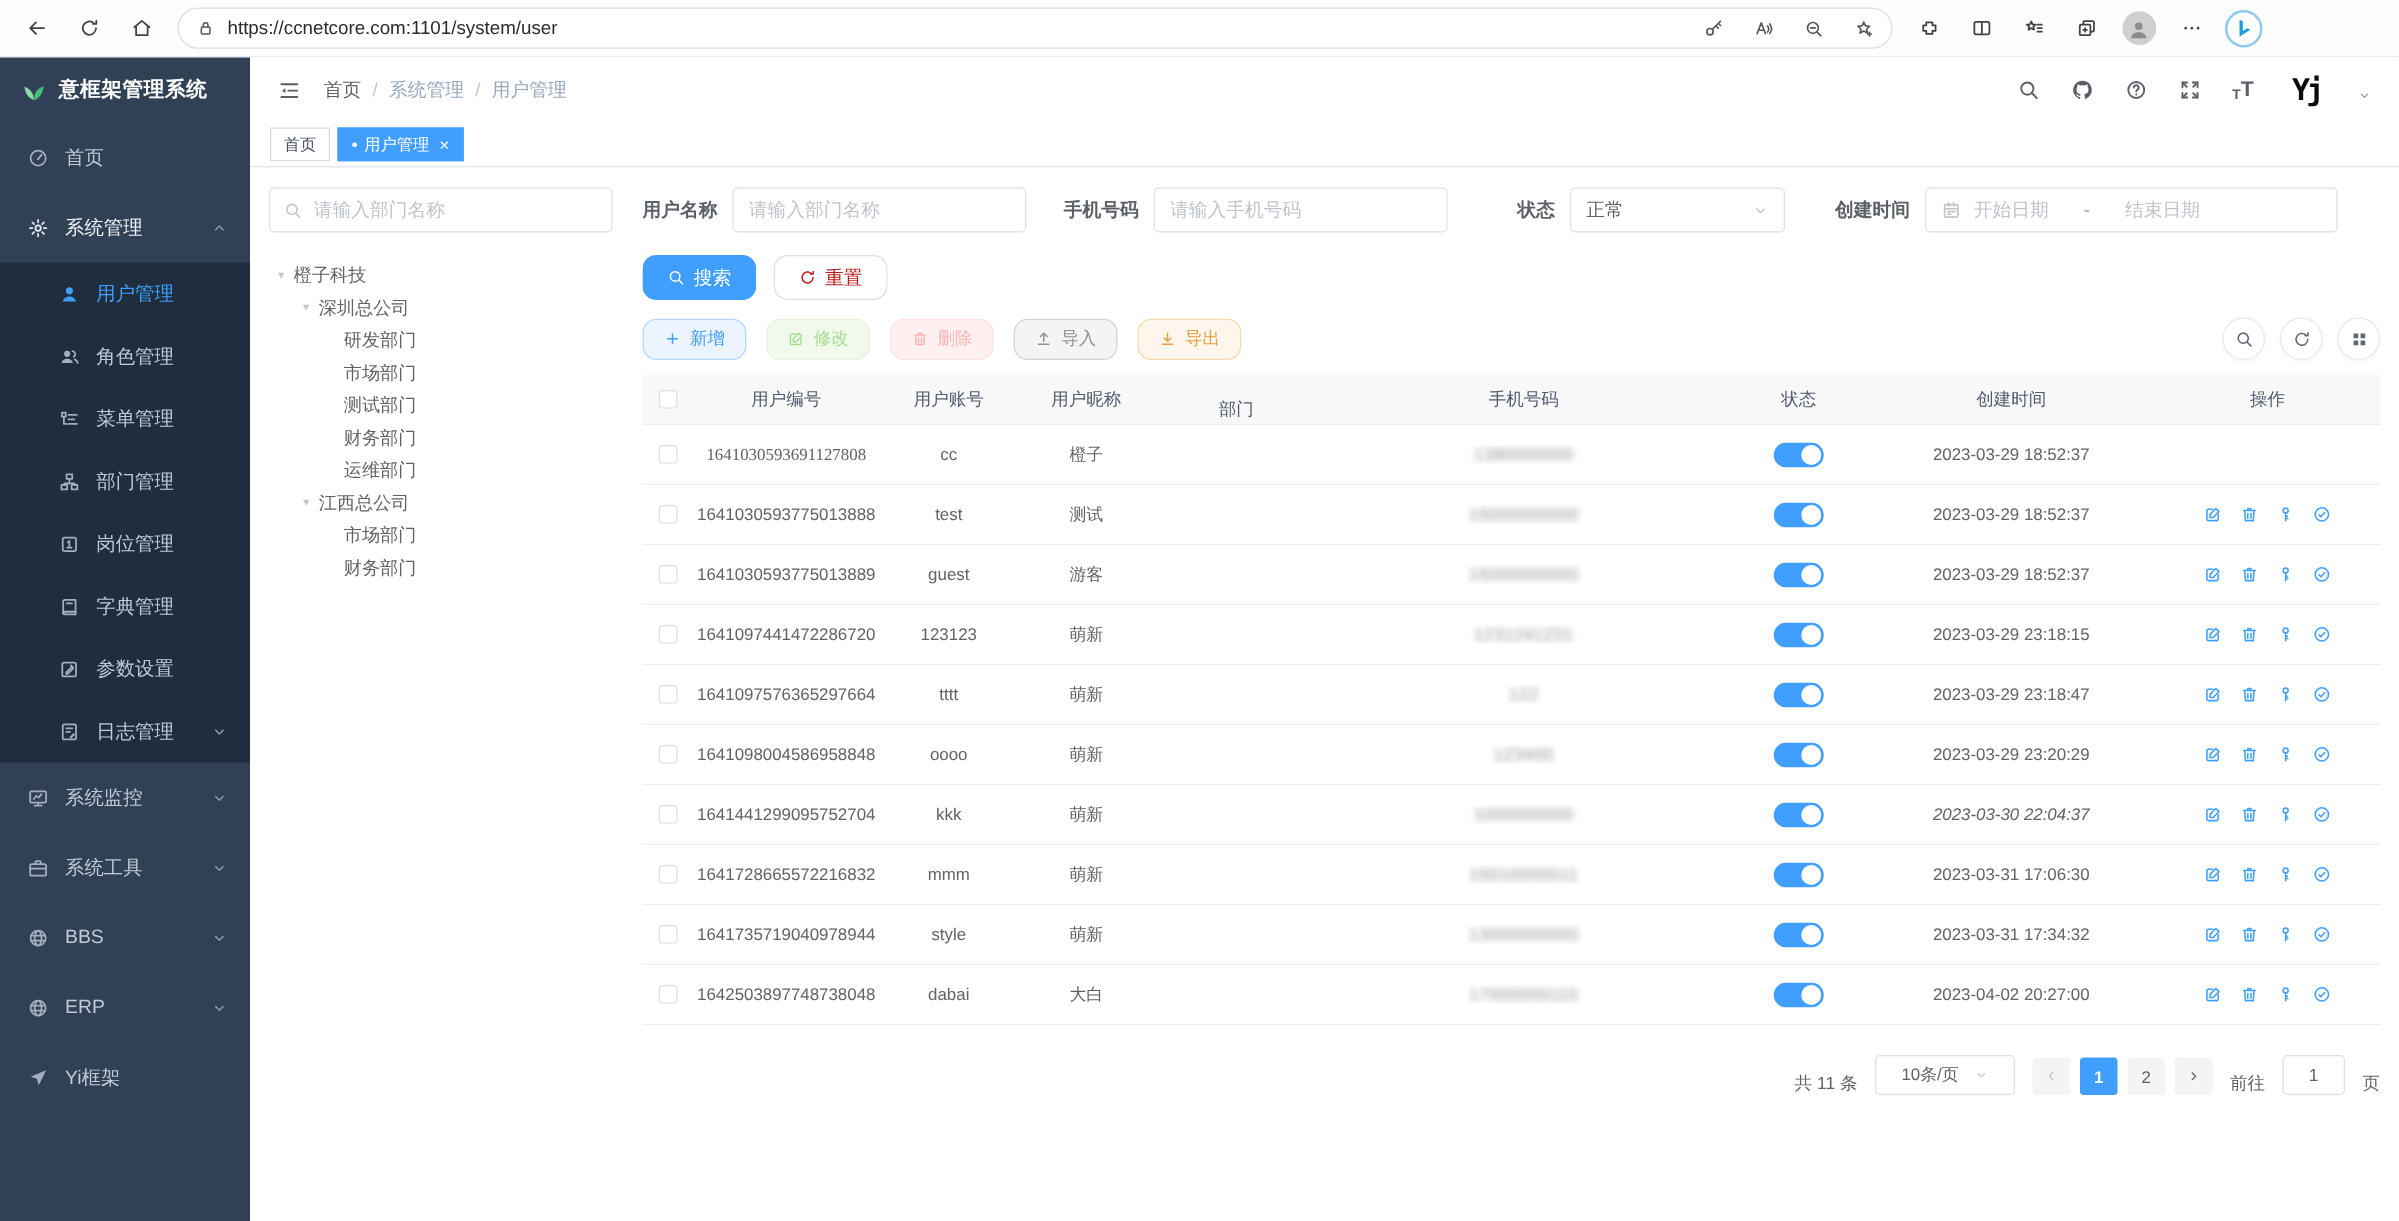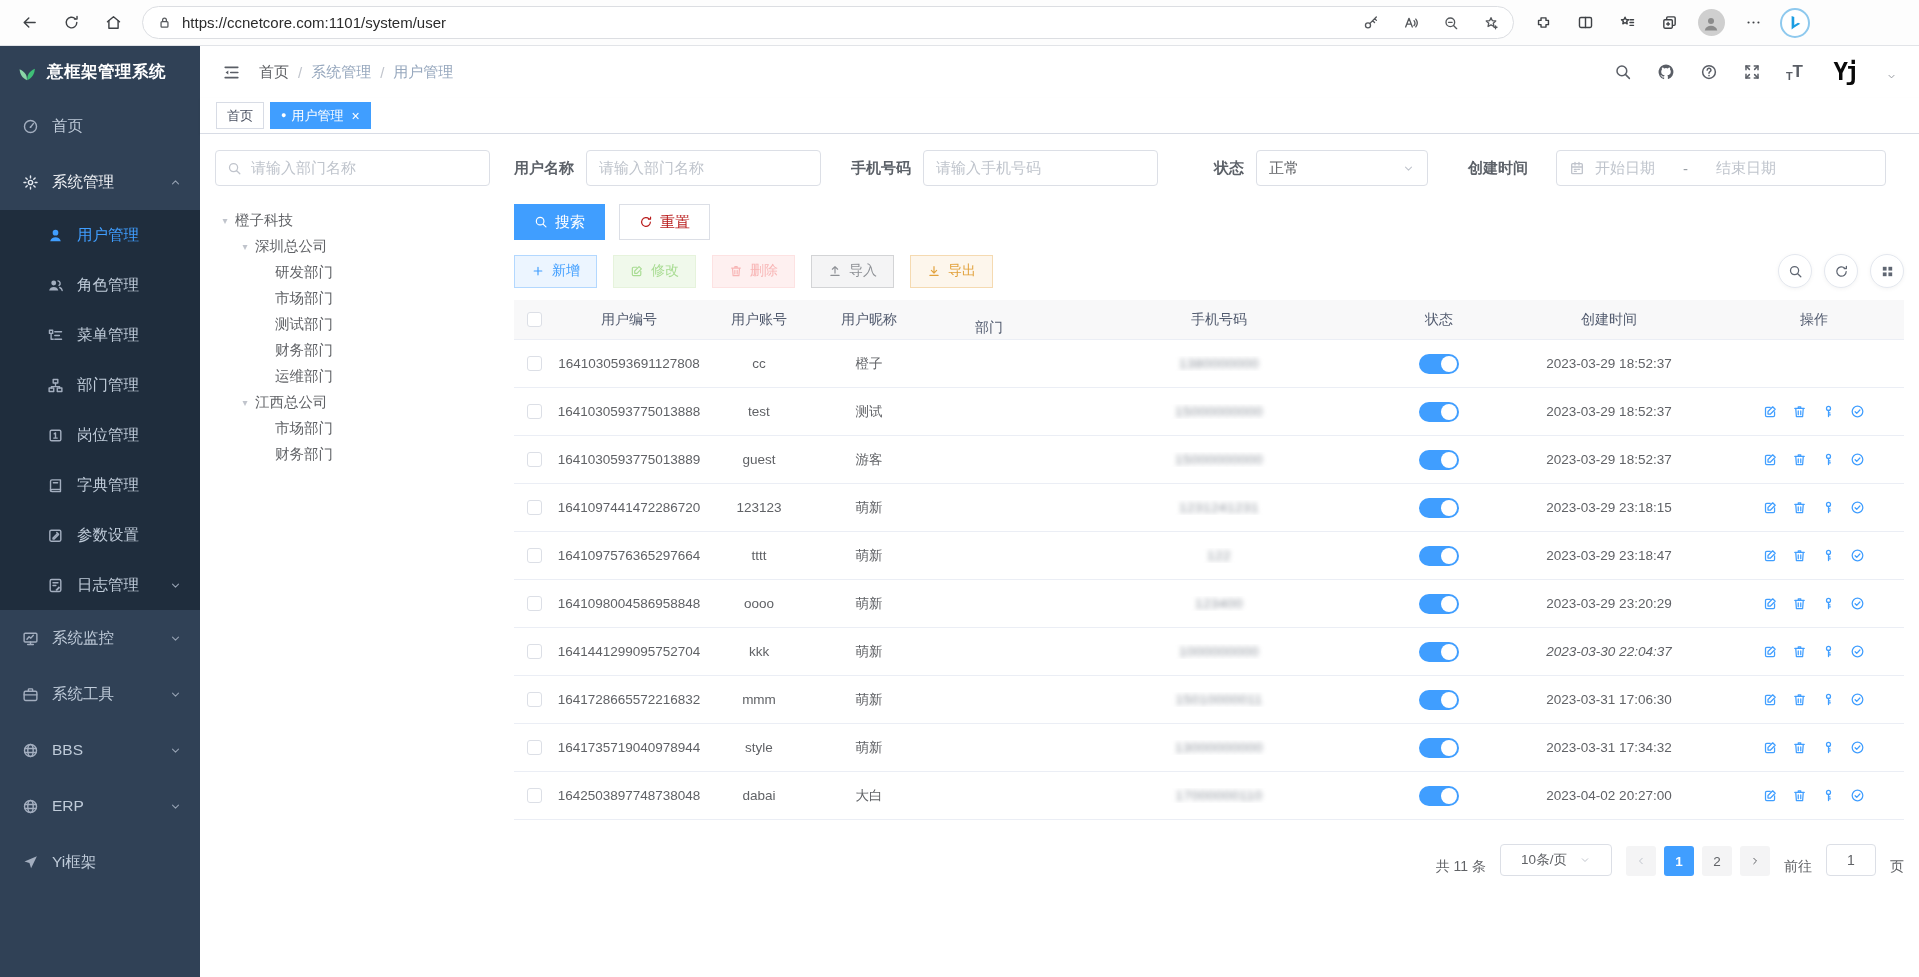--- a/index.html
+++ b/index.html
@@ -64,21 +64,21 @@
   
   .filter-row{display:flex;align-items:center;white-space:nowrap}
   .f-label{font-weight:bold;font-size:15px;color:#5c6168}
   .f-box{height:36px;border:1px solid #dcdfe6;border-radius:4px;display:flex;align-items:center;padding:0 12px;color:#bfc4cc;font-size:15px;background:#fff}
   .f-box .val{color:#606266}
   .f-box .chev{margin-left:auto;color:#c0c4cc;font-size:13px}
   .date-box{gap:10px;justify-content:flex-start}
   .date-box .cal{color:#c0c4cc;font-size:16px}
   .date-box .dash{color:#9aa0a6}
   
-  .btn{height:36px;border-radius:0;display:inline-flex;align-items:center;gap:7px;font-size:15px;padding:0 19px;border:1px solid transparent;cursor:pointer;background:#fff}
+  .btn{height:36px;border-radius:11px;display:inline-flex;align-items:center;gap:7px;font-size:15px;padding:0 19px;border:1px solid transparent;cursor:pointer;background:#fff}
   .btn .ic{font-size:14px}
   .btn-primary{background:#409eff;color:#fff}
   .btn-plain{border-color:#dcdfe6;color:#b91c1c}
   .btn-row{margin-top:18px;display:flex;gap:14px}
   .toolbar{margin-top:14px;display:flex;gap:16px;align-items:center}
   .btn-sm{height:33px;font-size:14px;padding:0 16px}
   .btn-add{background:#ecf5ff;border-color:#b3d8ff;color:#409eff}
   .btn-edit{background:#f0f9eb;border-color:#e6f3dc;color:#a8dc92}
   .btn-del{background:#fef0f0;border-color:#fde2e2;color:#f8b5b5}
   .btn-import{background:#f4f4f5;border-color:#d3d4d6;color:#8d9095}
@@ -551,21 +551,21 @@
           <span class="f-label" style="margin-left:56px">状态</span>
           <div class="f-box" style="width:172px;margin-left:12px">
             <span class="val">正常</span>
             <span class="ic chev">
                 <svg viewBox="0 0 24 24">
                   <path d="m6.5 9.5 5.5 5.5 5.5-5.5"></path>
                 </svg>
               </span>
           </div>
           <span class="f-label" style="margin-left:40px">创建时间</span>
-          <div class="f-box date-box" style="width:330px;margin-left:28px">
+          <div class="f-box date-box" style="width:330px;margin-left:12px">
             <span class="ic cal">
                 <svg viewBox="0 0 24 24">
                   <rect x="4" y="5.5" width="16" height="15" rx="1.5"></rect>
                   <path d="M4 10.5h16M9 3.5v4M15 3.5v4M8 14h3M13 14h3M8 17h3"></path>
                 </svg>
               </span>
             <span>开始日期</span>
             <span class="dash" style="margin:0 18px">-</span>
             <span>结束日期</span>
           </div>
@@ -676,21 +676,21 @@
               <div class="cell" style="flex: 0 0 330px;">手机号码</div>
               <div class="cell" style="flex: 0 0 110px;">状态</div>
               <div class="cell" style="flex: 0 0 230px;">创建时间</div>
               <div class="cell" style="flex: 1 0 180px;">操作</div>
             </div>
           <div id="table-body">
               <div class="trow">
                 <div class="cell" style="flex: 0 0 40px;">
                   <span class="checkbox"></span>
                 </div>
-                <div class="cell" style="flex: 0 0 150px;">1641030593691127808</div>
+                <div class="cell" style="flex: 0 0 150px; font-family: Liberation Serif, serif;">1641030593691127808</div>
                 <div class="cell" style="flex: 0 0 110px;">cc</div>
                 <div class="cell" style="flex: 0 0 110px;">橙子</div>
                 <div class="cell" style="flex: 0 0 130px;"></div>
                 <div class="cell" style="flex: 0 0 330px;">
                   <span class="blur">1380000000</span>
                 </div>
                 <div class="cell" style="flex: 0 0 110px;">
                   <span class="toggle"></span>
                 </div>
                 <div class="cell" style="flex: 0 0 230px;">2023-03-29 18:52:37</div>

